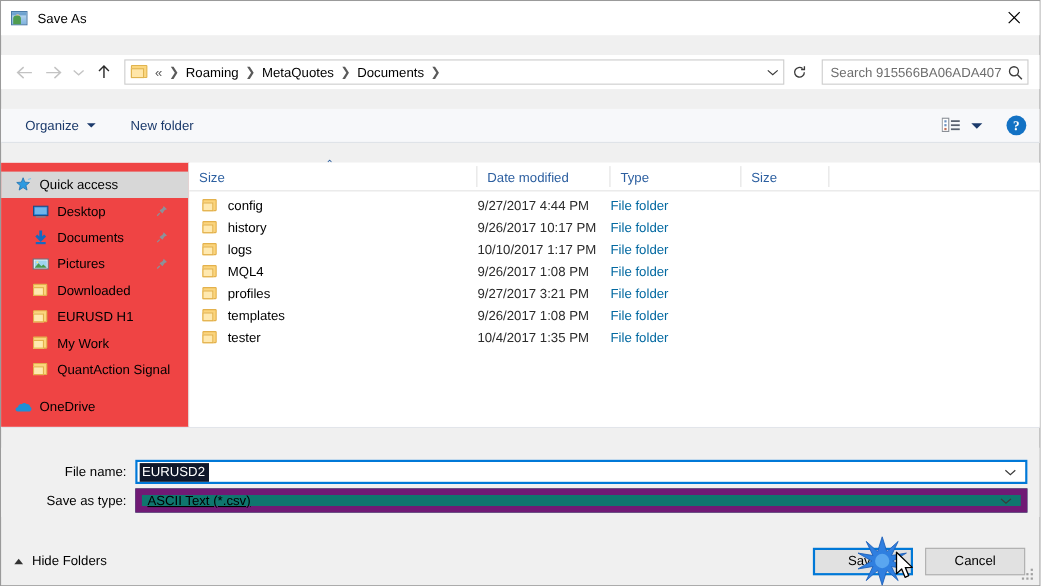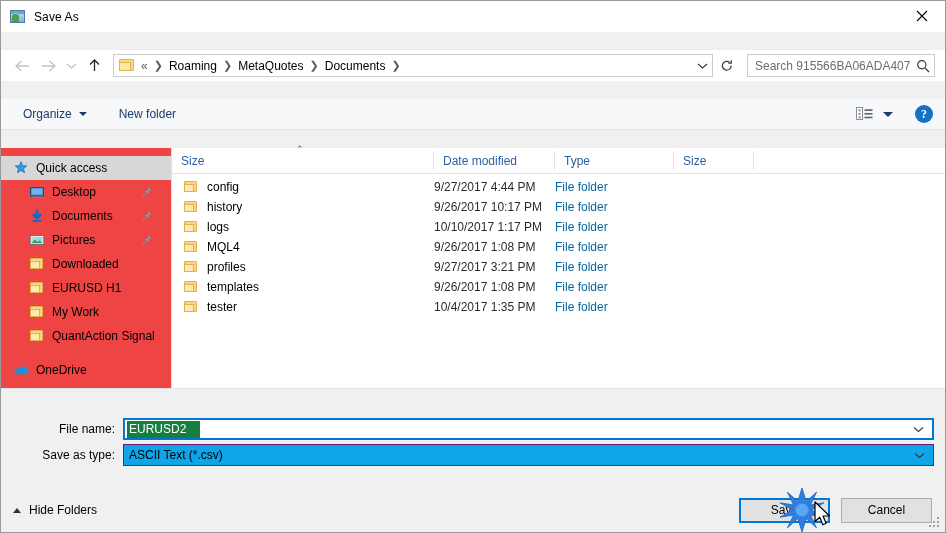--- a/index.html
+++ b/index.html
@@ -395,28 +395,29 @@
     align-items: center;
     box-sizing: border-box;
     position: relative;
     min-width: 0;
   }
   .combo.filename {
     border: 2px solid #0078d7;
     background: #ffffff;
   }
   .combo.filetype {
-    border: 1px solid #701a75;
-    background: #0ea5e9;
+    border: 6px solid #701a75;
+    background: #0f766e;
+    text-decoration: underline;
   }
   .fn-value {
-    background: #15803d;
+    background: #0f172a;
     color: #ffffff;
     font-size: 12px;
-    padding: 1px 14px 1px 2px;
+    padding: 1px 4px 1px 2px;
     margin-left: 2px;
     line-height: 15px;
   }
   .ft-value {
     font-size: 12px;
     color: #000;
     padding-left: 5px;
   }
   .combo-caret {
     position: absolute;

